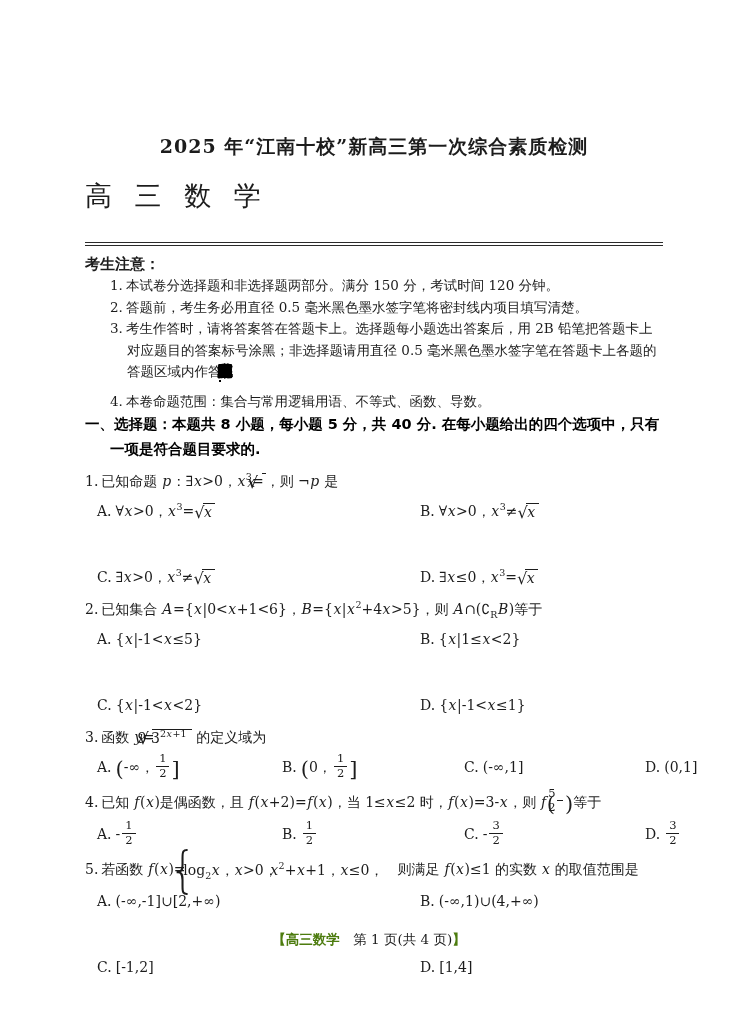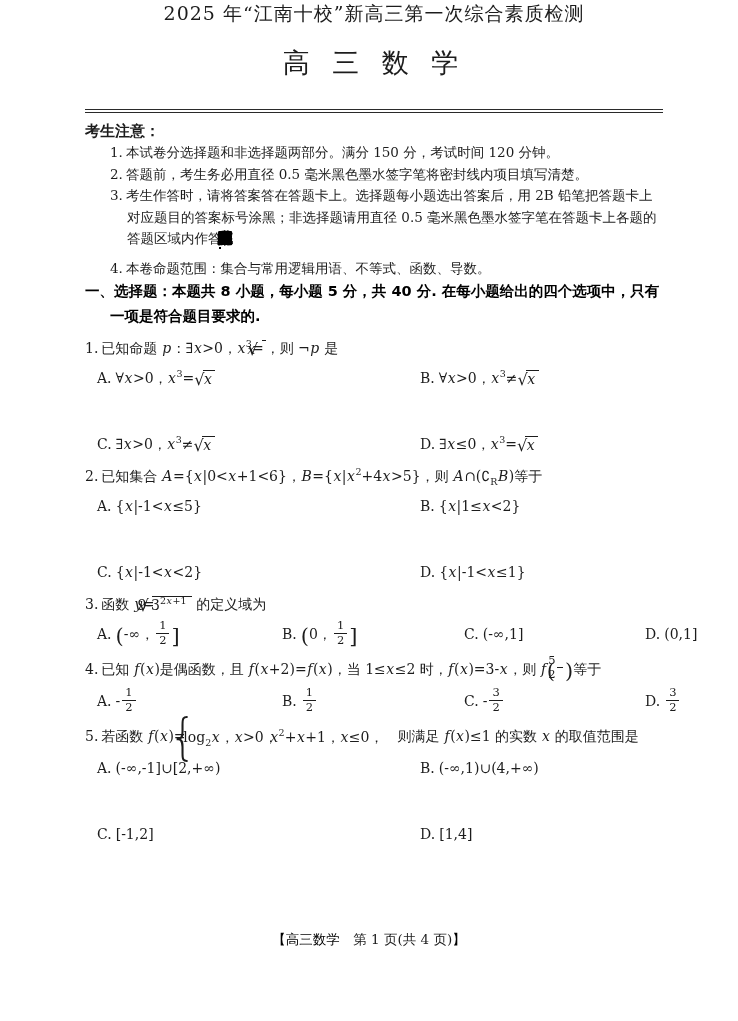--- a/index.html
+++ b/index.html
@@ -3,22 +3,22 @@
 <meta charset="utf-8">
 <style>
   * { margin:0; padding:0; box-sizing:border-box; }
   html,body { background:#e8e8e8; }
   .page {
     position:relative; width:738px; height:1021px; background:#ffffff;
     font-family:"DejaVu Serif","DejaVu Sans",serif; color:#1c1c1c;
     font-size:14px; overflow:hidden; margin:0 auto;
   }
   .content { position:absolute; left:85px; top:0; width:578px; }
-  .title1 { text-align:center; font-size:19px; font-weight:normal; line-height:26px; letter-spacing:1px; }
-  .title2 { margin-top:18px; text-align:center; font-size:27px; font-weight:500; line-height:38px; letter-spacing:7px; }
+  .title1 { margin-top:133px; text-align:center; font-size:19px; font-weight:bold; line-height:26px; letter-spacing:1px; }
+  .title2 { margin-top:18px; text-align:left; font-size:27px; font-weight:500; line-height:38px; letter-spacing:7px; }
   .divider { margin-top:27px; height:4px; border-top:1.5px solid #2a2a2a; border-bottom:1px solid #2a2a2a; }
   .notice-label { margin-top:7px; font-family:"DejaVu Sans",sans-serif; font-weight:bold; font-size:15px; line-height:22px; }
   .nlist { list-style:none; font-size:13.5px; }
   .nitem { padding-left:42px; text-indent:-17px; line-height:21.5px; }
   .nitem.gap-top { margin-top:8px; }
   .nnum { margin-right:3px; }
   .emdots { font-family:"DejaVu Sans",sans-serif; font-weight:bold; color:#000; font-size:14.5px; }
   .emch { position:relative; display:inline-block; }
   .emch::after { content:'·'; position:absolute; left:50%; transform:translateX(-50%); bottom:-0.88em; font-size:0.75em; font-weight:bold; }
   .section-heading { font-family:"DejaVu Sans",sans-serif; font-weight:bold; font-size:14.5px; line-height:25px; padding-left:25px; text-indent:-25px; color:#000; }
@@ -37,21 +37,21 @@
   .radbody { border-top:1.2px solid #1c1c1c; padding:0 3px 0 1px; margin-left:-2px; line-height:1.25; }
   .frac { display:inline-flex; flex-direction:column; text-align:center; vertical-align:middle; font-size:0.82em; line-height:1.2; margin:0 2px; transform:translateY(-2px); }
   .fnum { border-bottom:1px solid #1c1c1c; padding:0 3px; }
   .fden { padding:0 3px; }
   .bigp { font-size:1.5em; font-weight:300; vertical-align:-0.2em; }
   .cases { display:inline-flex; align-items:center; vertical-align:middle; margin:2px 0; }
   .cbrace { font-size:42px; font-weight:200; transform:scaleY(1.18); margin-right:3px; font-family:"DejaVu Sans",sans-serif; }
   .crows { display:inline-flex; flex-direction:row; gap:8px; text-align:left; line-height:20px; }
   .q5 .qstem { line-height:24px; }
   .footer { position:absolute; left:0; top:929px; width:100%; text-align:center; font-size:13.5px; line-height:20px; }
-  .f-bold { font-family:"DejaVu Sans",sans-serif; font-weight:normal; color:#000000; }
+  .f-bold { font-family:"DejaVu Sans",sans-serif; font-weight:bold; color:#4d7c0f; }
 </style>
 </head>
 <body>
 
 <div class="page">
   <div class="content">
 
     <div class="title1">2025 年“江南十校”新高三第一次综合素质检测</div>
     <div class="title2">高 三 数 学</div>
     <div class="divider"></div>

